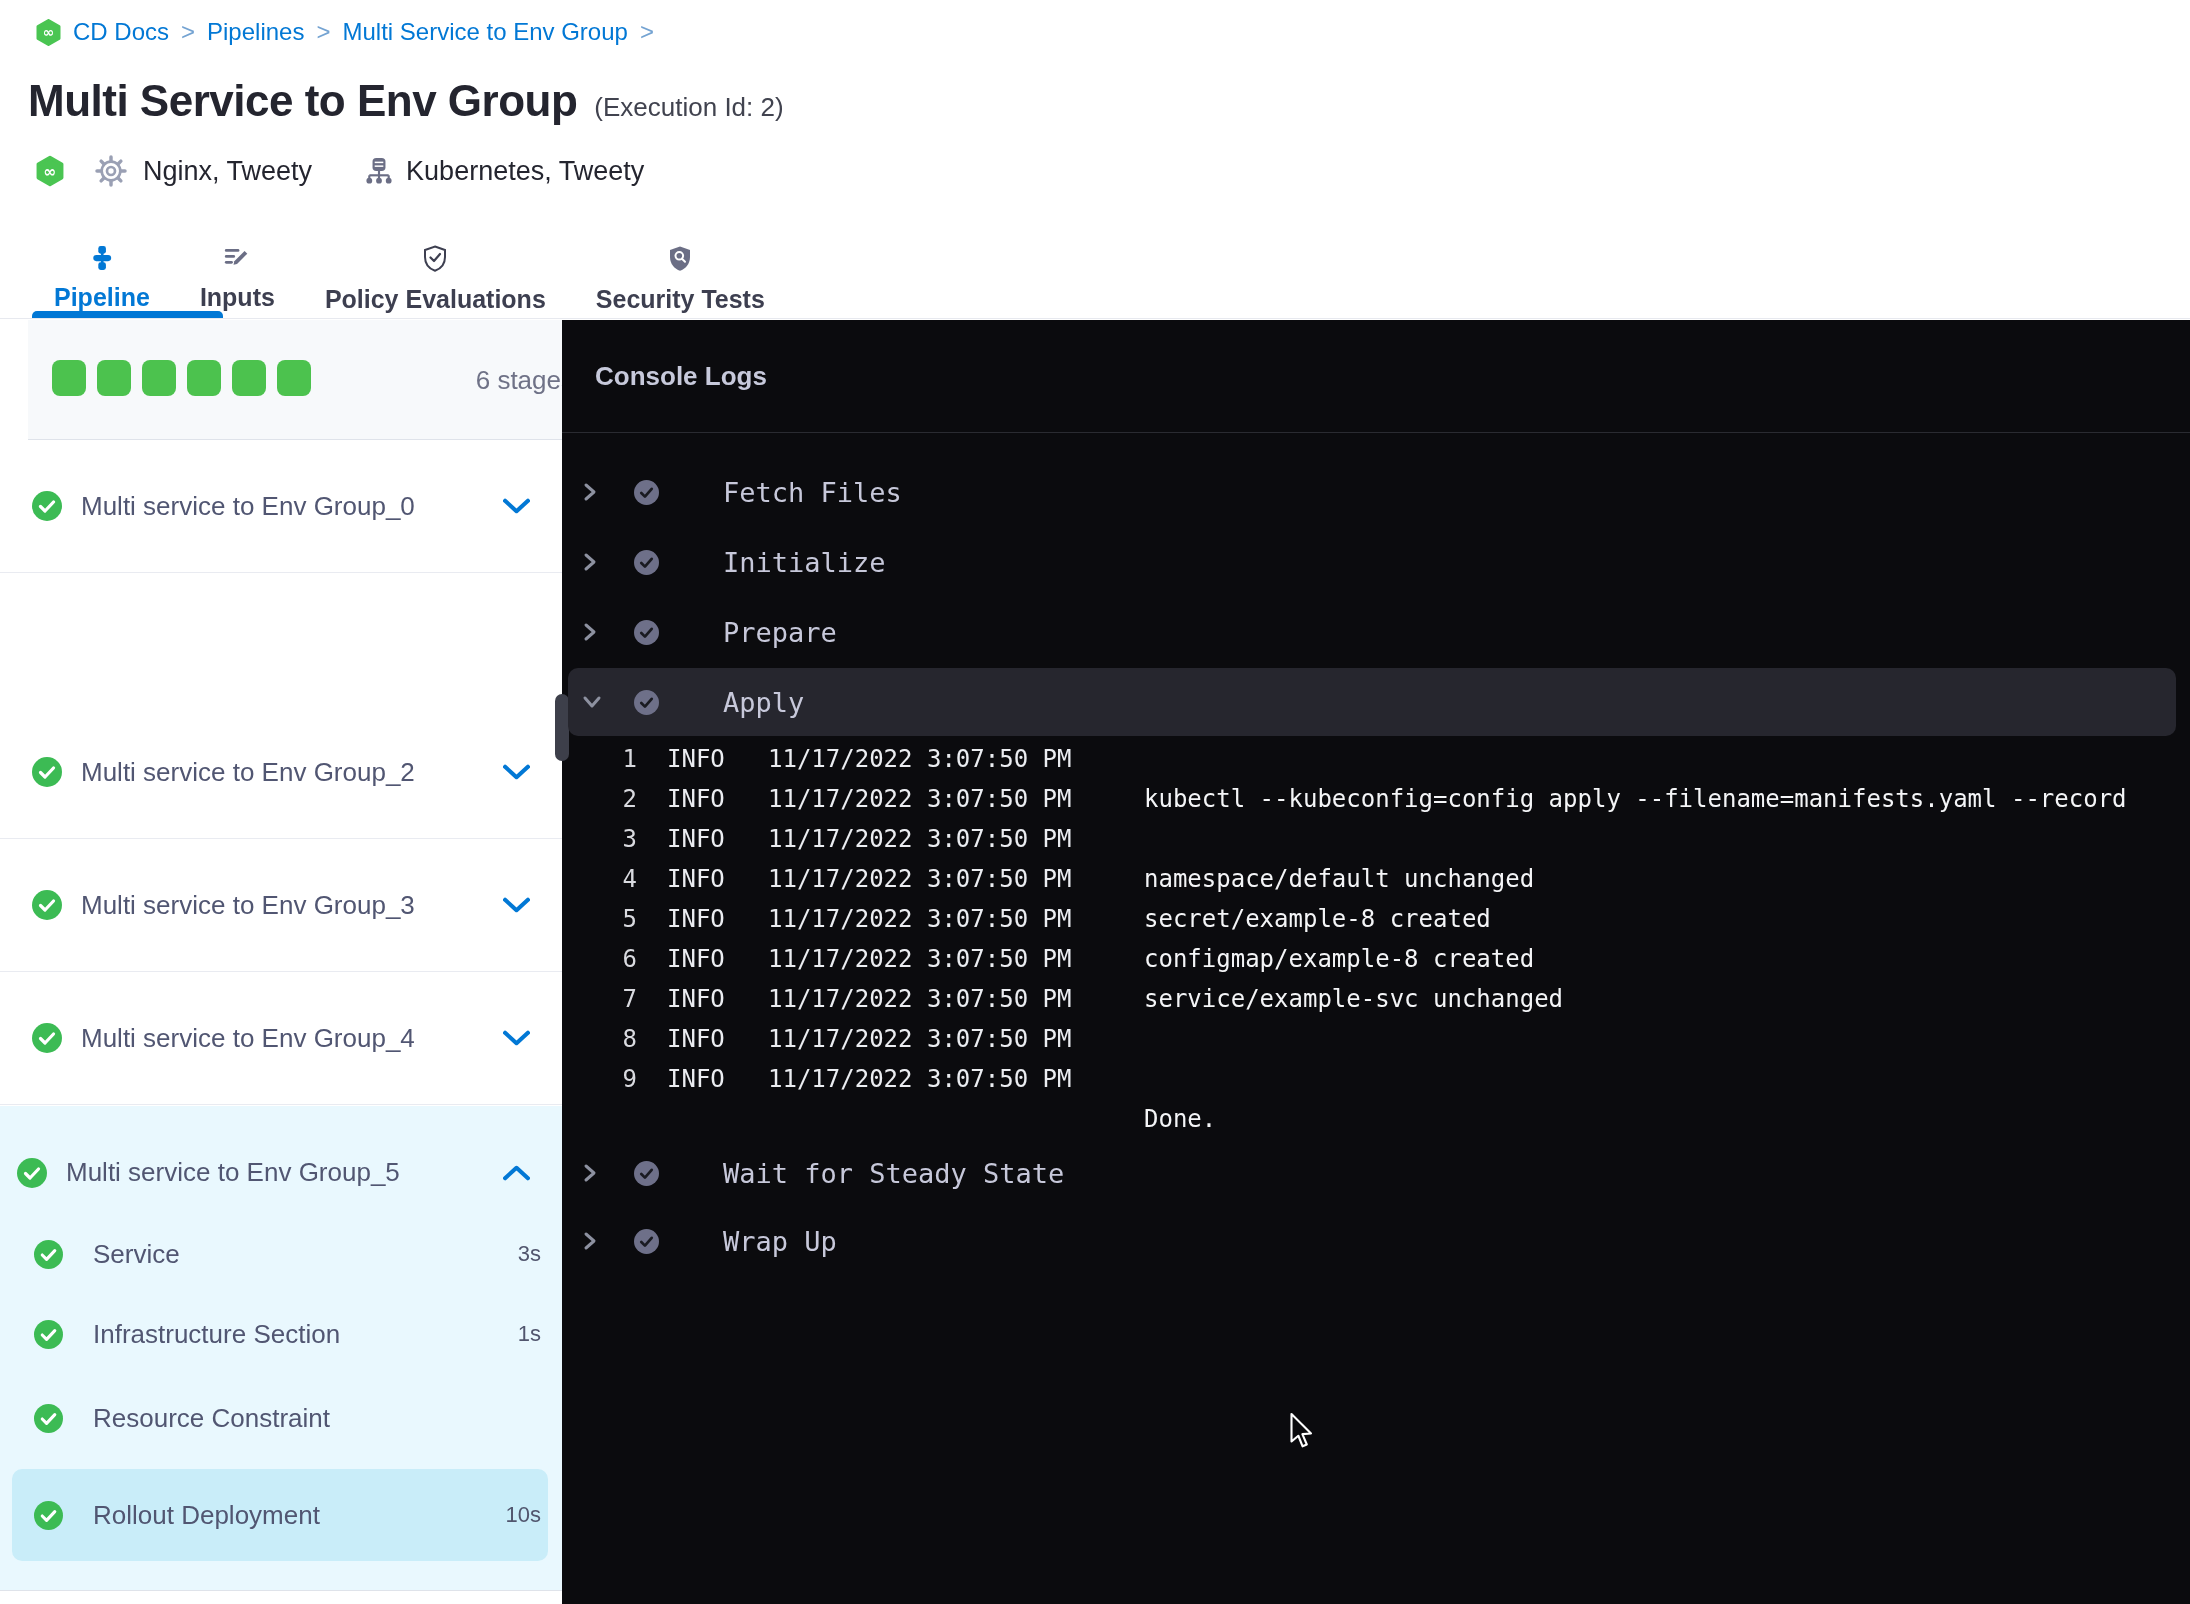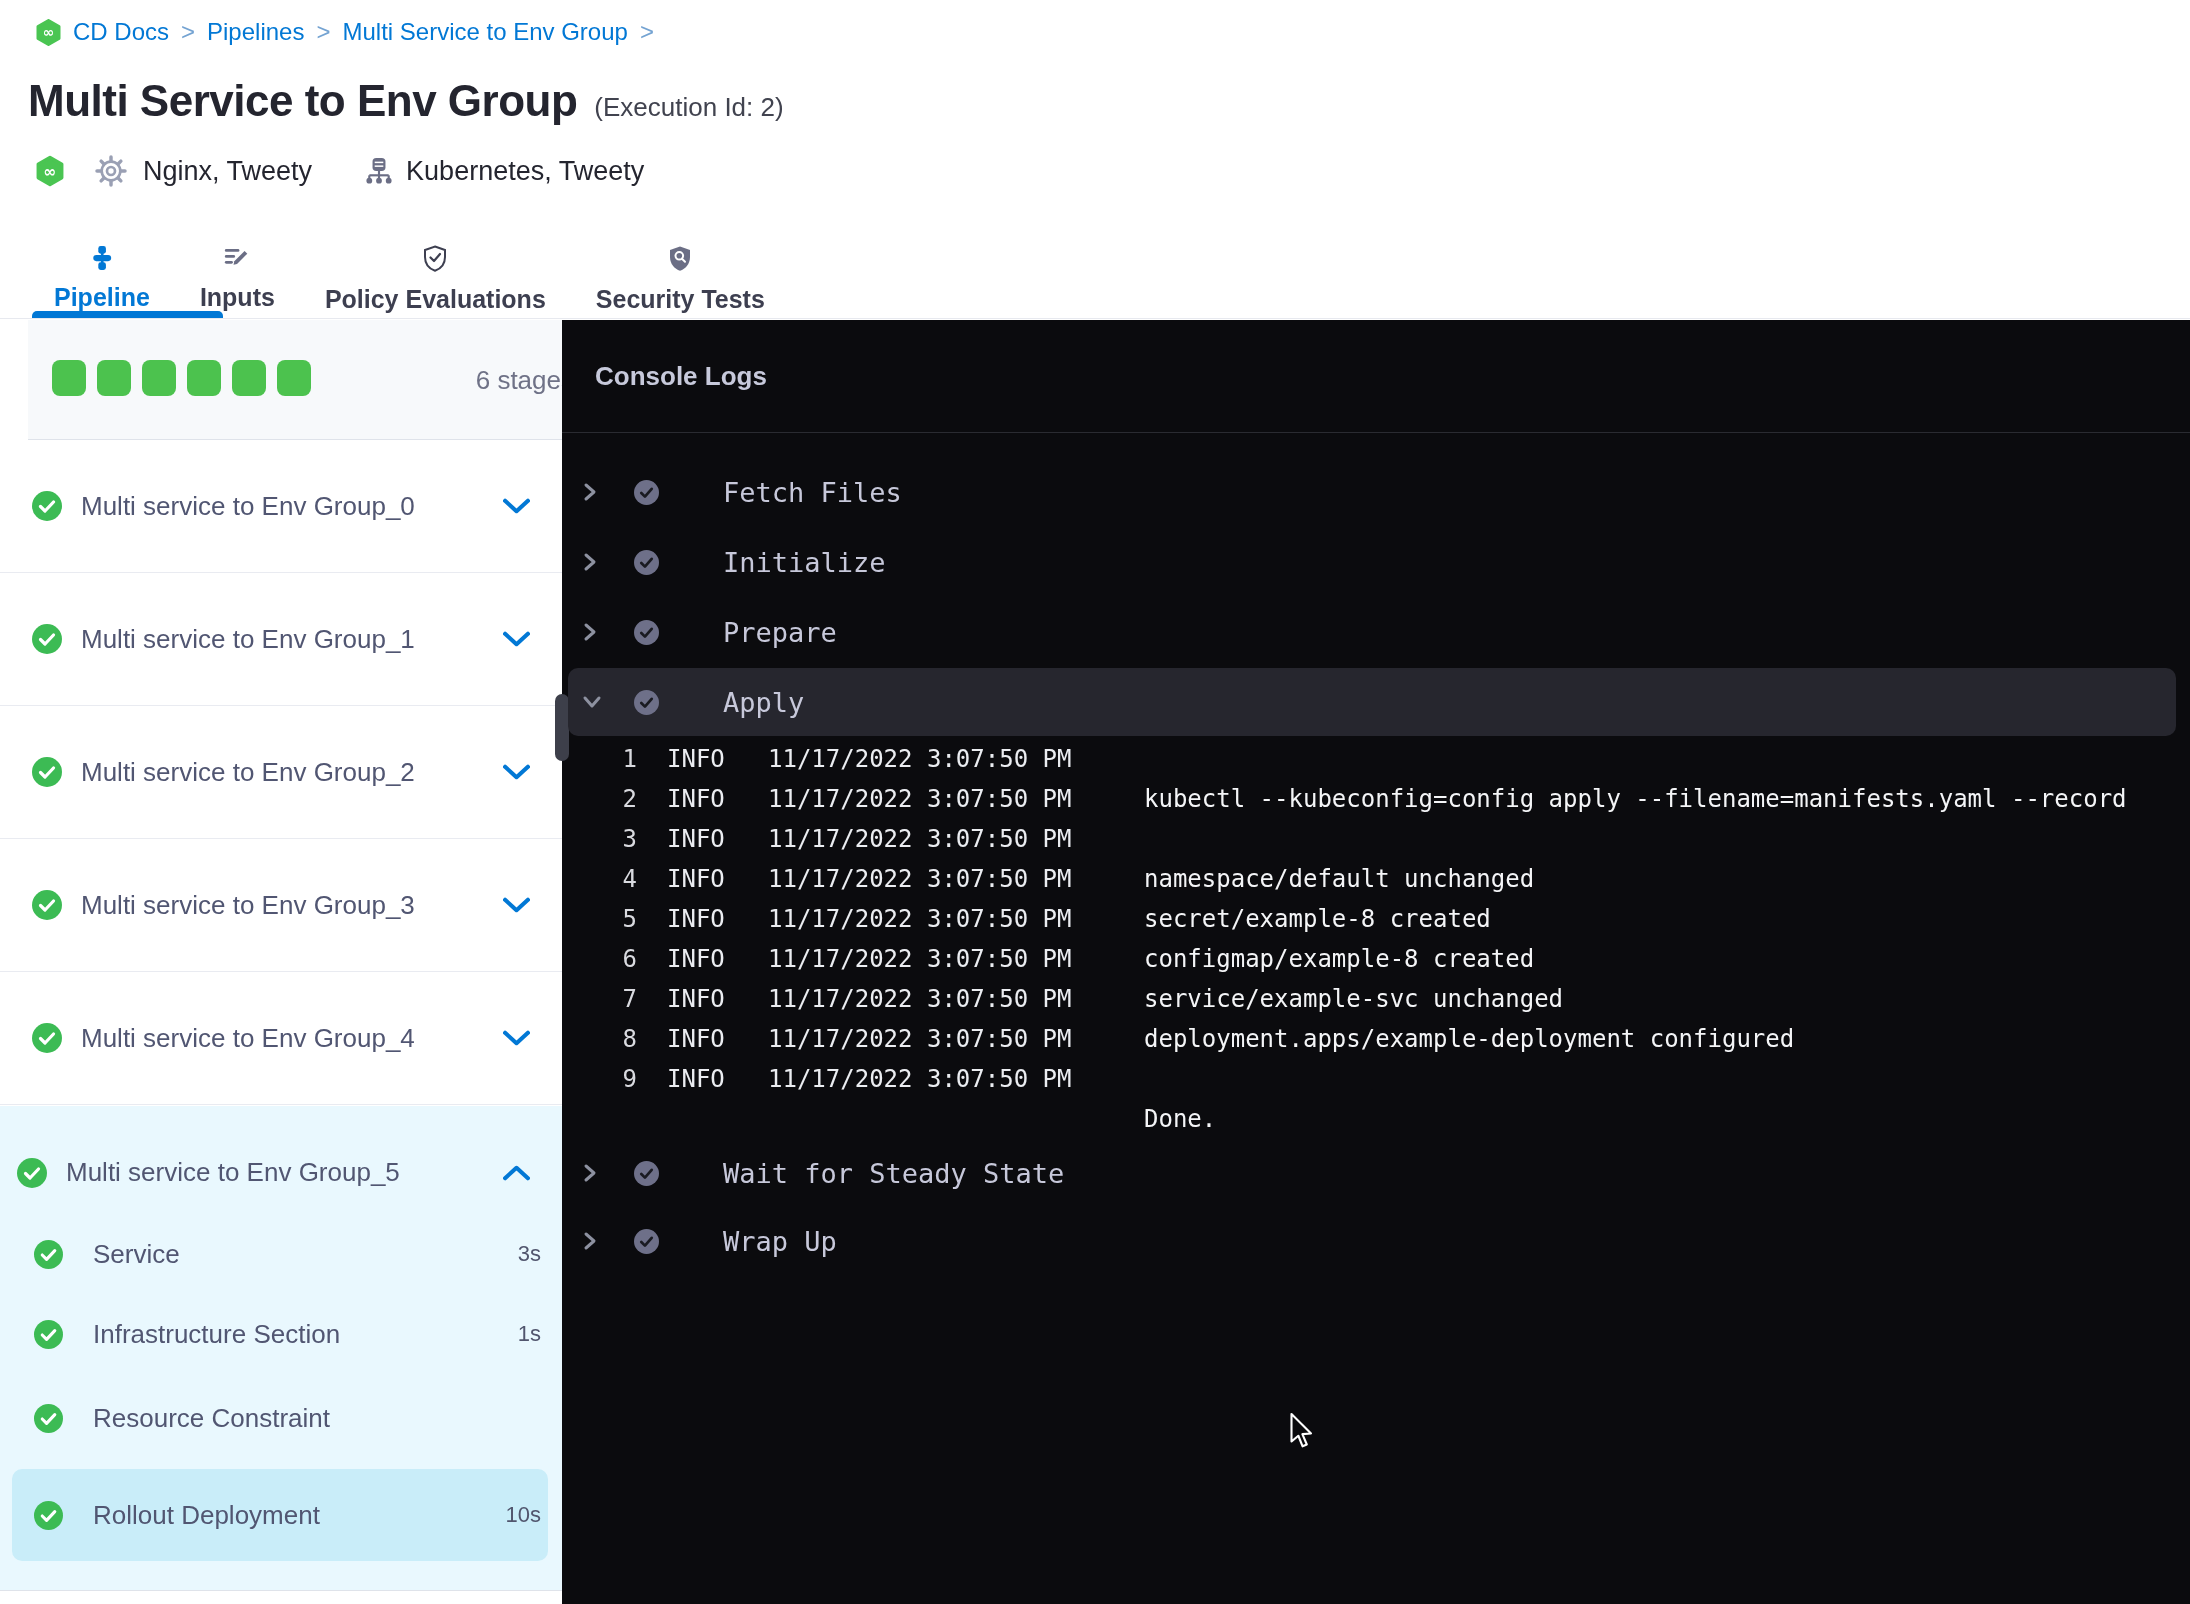--- a/index.html
+++ b/index.html
@@ -184,30 +184,20 @@
       <div class="stage-row" style="top:120px">
         <svg width="30" height="30" viewBox="0 0 30 30">
           <circle cx="15" cy="15" r="15" fill="#3cbb54"></circle>
           <polyline points="8.5,15.5 13,20 21.5,11" fill="none" stroke="#ffffff" stroke-width="3.2" stroke-linecap="round" stroke-linejoin="round"></polyline>
         </svg>
         <span class="stage-label">Multi service to Env Group_0</span>
         <svg class="row-chev" width="27" height="17" viewBox="0 0 26 16">
           <polyline points="2,3 13,13 24,3" fill="none" stroke="#0278d5" stroke-width="4" stroke-linecap="round" stroke-linejoin="round"></polyline>
         </svg>
       </div>
-      <div class="stage-row" style="top:253px">
-        <svg width="30" height="30" viewBox="0 0 30 30">
-          <circle cx="15" cy="15" r="15" fill="#3cbb54"></circle>
-          <polyline points="8.5,15.5 13,20 21.5,11" fill="none" stroke="#ffffff" stroke-width="3.2" stroke-linecap="round" stroke-linejoin="round"></polyline>
-        </svg>
-        <span class="stage-label">Multi service to Env Group_1</span>
-        <svg class="row-chev" width="27" height="17" viewBox="0 0 26 16">
-          <polyline points="2,3 13,13 24,3" fill="none" stroke="#0278d5" stroke-width="4" stroke-linecap="round" stroke-linejoin="round"></polyline>
-        </svg>
-      </div>
       <div class="stage-row" style="top:386px">
         <svg width="30" height="30" viewBox="0 0 30 30">
           <circle cx="15" cy="15" r="15" fill="#3cbb54"></circle>
           <polyline points="8.5,15.5 13,20 21.5,11" fill="none" stroke="#ffffff" stroke-width="3.2" stroke-linecap="round" stroke-linejoin="round"></polyline>
         </svg>
         <span class="stage-label">Multi service to Env Group_2</span>
         <svg class="row-chev" width="27" height="17" viewBox="0 0 26 16">
           <polyline points="2,3 13,13 24,3" fill="none" stroke="#0278d5" stroke-width="4" stroke-linecap="round" stroke-linejoin="round"></polyline>
         </svg>
       </div>
@@ -390,21 +380,20 @@
       <div class="log-row" style="top:659px">
         <span class="log-num">7</span>
         <span class="log-level">INFO</span>
         <span class="log-time">11/17/2022 3:07:50 PM</span>
         <span class="log-msg">service/example-svc unchanged</span>
       </div>
       <div class="log-row" style="top:699px">
         <span class="log-num">8</span>
         <span class="log-level">INFO</span>
         <span class="log-time">11/17/2022 3:07:50 PM</span>
-        <span class="log-msg">deployment.apps/example-deployment configured</span>
       </div>
       <div class="log-row" style="top:739px">
         <span class="log-num">9</span>
         <span class="log-level">INFO</span>
         <span class="log-time">11/17/2022 3:07:50 PM</span>
         <span class="log-msg"></span>
       </div>
       <div class="log-row" style="top:779px">
         <span class="log-msg">Done.</span>
       </div>

